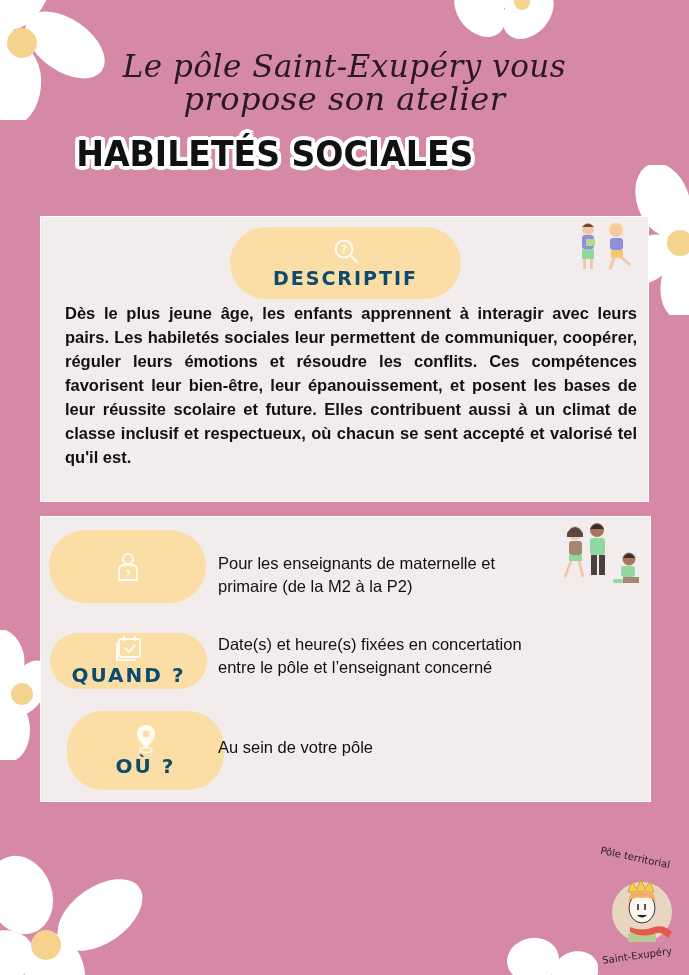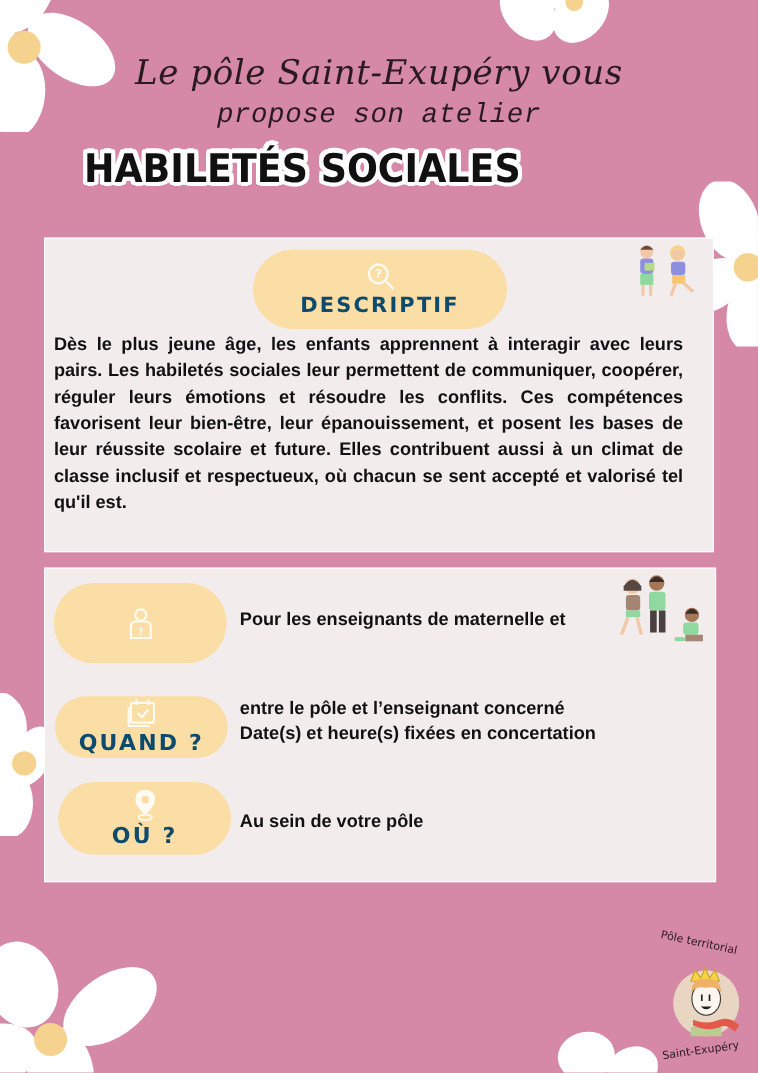--- a/index.html
+++ b/index.html
@@ -11,21 +11,21 @@
     }
     .flower { position: absolute; }
     .flower svg { display: block; width: 100%; height: 100%; }
 
     .headline-script {
       position: absolute; left: 0; width: 689px; text-align: center;
       font-family: "DejaVu Serif", serif; font-style: italic;
       color: #2a1a20; letter-spacing: 0.5px;
     }
     .h1 { top: 48px; font-size: 31px; }
-    .h2 { top: 90px; font-size: 25px; font-family: Liberation Mono, monospace; }
+    .h2 { top: 80px; font-size: 32px; }
 
     .title-badge {
       position: absolute; top: 133px; left: 0; width: 549px; text-align: center;
     }
     .title-badge span {
       display: inline-block;
       font-family: "DejaVu Sans", sans-serif;
       font-weight: bold; font-size: 36px; letter-spacing: 0px;
       color: #111;
       transform: scaleX(0.92);
@@ -50,31 +50,31 @@
     .pill .pill-label {
       font-family: "DejaVu Sans", sans-serif; font-weight: bold;
       font-size: 20px; letter-spacing: 2px; color: #0c4a6e;
     }
     .pill svg { display: block; }
 
     .pill-desc { left: 189px; top: 10px; width: 231px; height: 72px; }
     .pill-desc .pill-label { font-size: 19px; letter-spacing: 2px; margin-top: 2px; }
 
     .desc-text {
-      position: absolute; left: 8px; top: 84px; width: 572px;
+      position: absolute; left: 24px; top: 84px; width: 572px;
       font-size: 16.5px; font-weight: bold; line-height: 24px;
       color: #111; text-align: justify;
     }
 
     .pill-who { left: 8px; top: 13px; width: 157px; height: 73px; }
     .pill-when { left: 9px; top: 116px; width: 157px; height: 56px; }
-    .pill-where { left: 12px; top: 194px; width: 157px; height: 66px; align-items: center; }
+    .pill-where { left: 26px; top: 194px; width: 157px; height: 79px; align-items: center; }
 
     .info-text {
-      position: absolute; left: 177px; font-size: 16.5px; font-weight: bold;
+      position: absolute; left: 177px; font-size: 16.5px; font-weight: normal;
       line-height: 23px; color: #111;
     }
     .info-who { top: 35px; }
     .info-when { top: 116px; }
     .info-where { top: 219px; }
 
     .illus { position: absolute; }
 
     .logo {
       position: absolute; left: 598px; top: 848px; width: 90px; height: 125px;
@@ -217,37 +217,38 @@
     <span>
       <svg width="24" height="30" viewBox="0 0 24 30" fill="none" stroke="#fffaf2" stroke-width="2">
         <circle cx="12" cy="7" r="5"></circle>
         <path d="M3 28 L3 18 Q3 13 8 13 L16 13 Q21 13 21 18 L21 28 Z"></path>
         <text x="12" y="25" font-size="9" font-weight="bold" text-anchor="middle" fill="#fffaf2" stroke="none" font-family="DejaVu Sans, sans-serif">?</text>
       </svg>
     </span>
   </div>
   <div class="info-text info-who">
     <div>Pour les enseignants de maternelle et</div>
+    <div>primaire  (de la M2 à la P2)</div>
   </div>
 
   <div class="pill pill-when">
     <span>
       <svg width="30" height="28" viewBox="0 0 30 28" fill="none" stroke="#fffaf2" stroke-width="2">
         <rect x="5" y="4" width="21" height="18" rx="2"></rect>
         <path d="M3 8 L3 25 L22 25"></path>
         <line x1="10" y1="1" x2="10" y2="6"></line>
         <line x1="21" y1="1" x2="21" y2="6"></line>
         <polyline points="11,13 15,17 21,10"></polyline>
       </svg>
     </span>
     <span class="pill-label">QUAND ?</span>
   </div>
   <div class="info-text info-when">
+    <div>Date(s) et heure(s) fixées en concertation</div>
     <div>entre le pôle et l’enseignant concerné</div>
-    <div>Date(s) et heure(s) fixées en concertation</div>
   </div>
 
   <div class="pill pill-where">
     <span>
       <svg width="22" height="30" viewBox="0 0 22 30">
         <path d="M11 1 C5 1 2 5 2 10 C2 16 11 24 11 24 C11 24 20 16 20 10 C20 5 17 1 11 1 Z" fill="#fffaf2"></path>
         <circle cx="11" cy="10" r="3.5" fill="#fbdea5"></circle>
         <ellipse cx="11" cy="26" rx="6" ry="2.5" fill="none" stroke="#fffaf2" stroke-width="1.5"></ellipse>
       </svg>
     </span>

